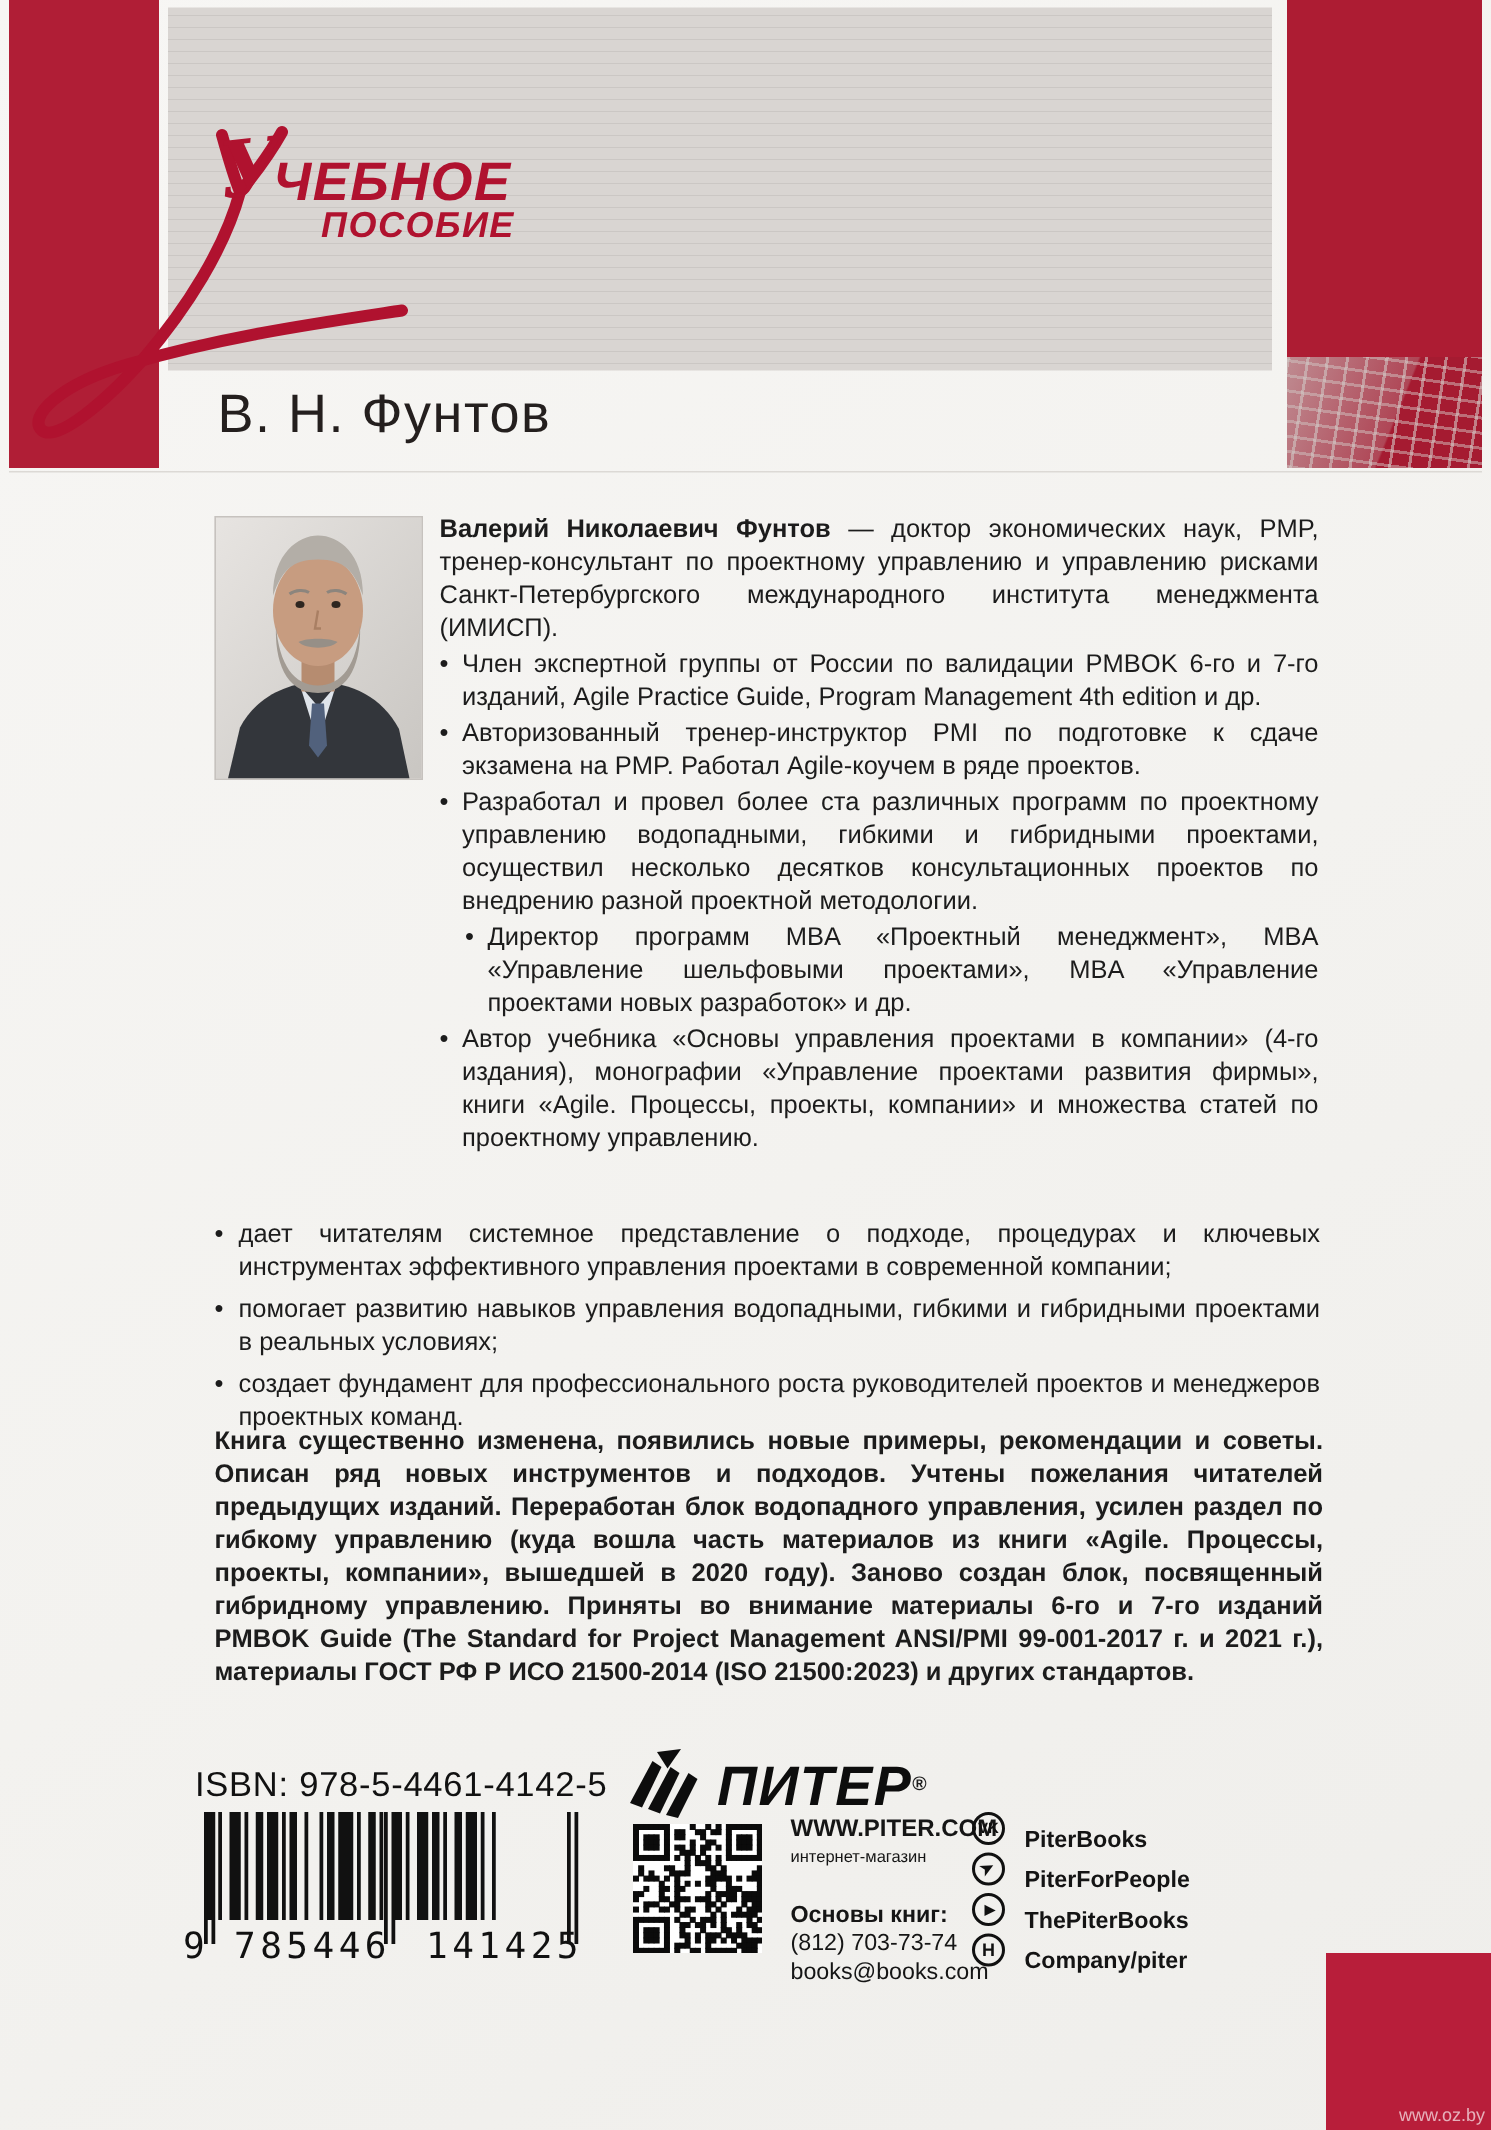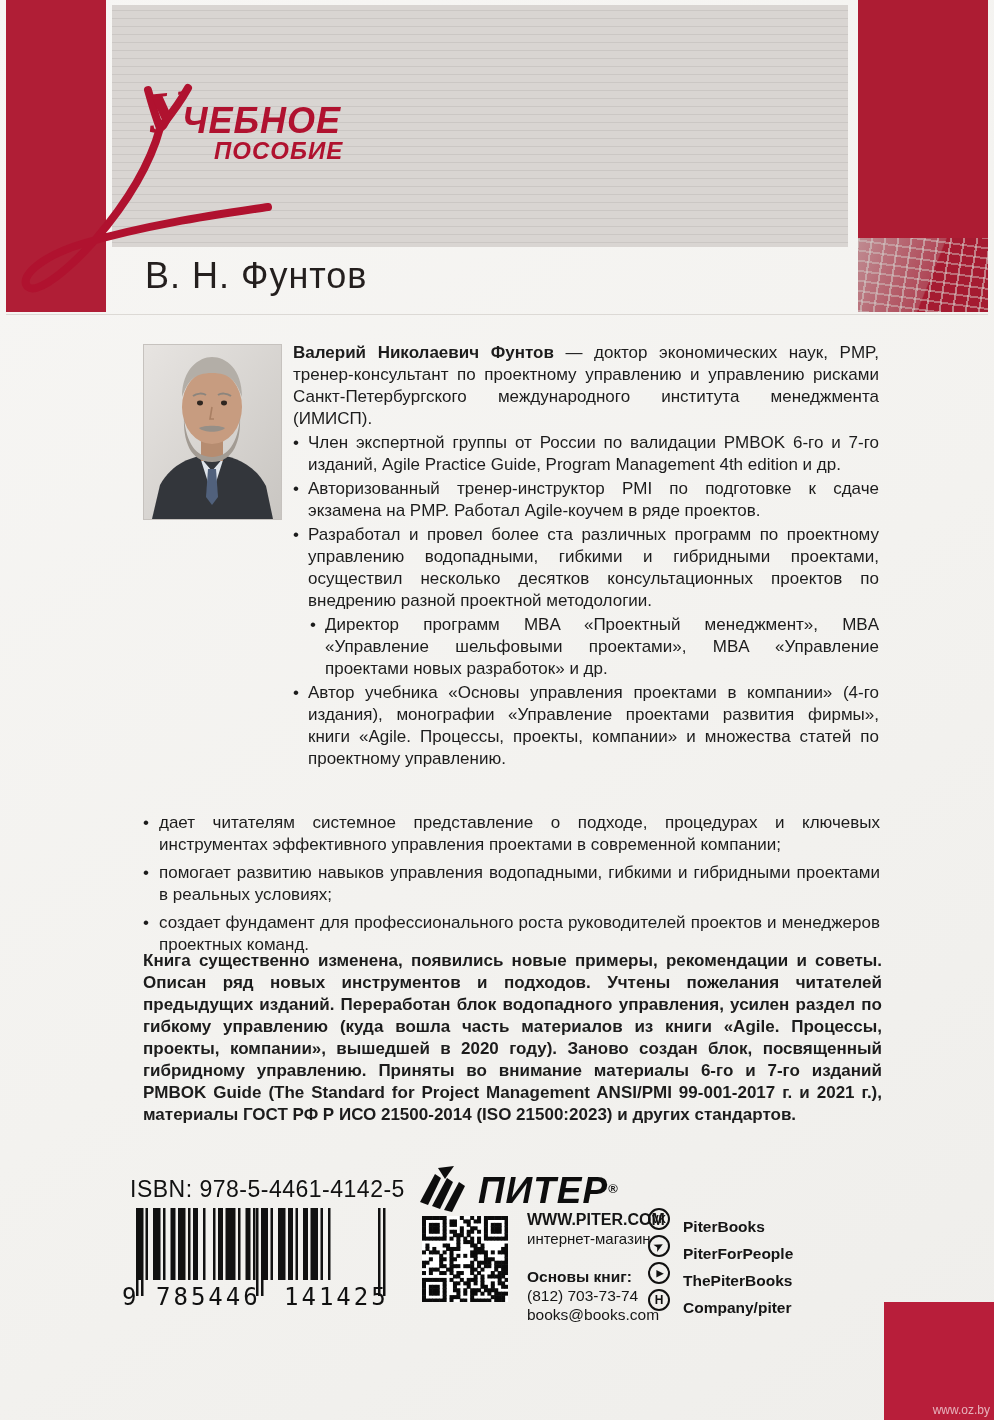--- a/index.html
+++ b/index.html
@@ -59,21 +59,21 @@
   .barcode text { font-family:"DejaVu Sans Mono", monospace; font-size:24px; fill:#111; letter-spacing:3px; }
 
   .piter-logo { position:absolute; left:416px; top:1166px; display:flex; align-items:flex-end; }
   .piter-name { font-size:37px; font-weight:bold; font-style:italic; letter-spacing:1px; color:#0d0d0d; margin-left:6px; }
   .piter-reg  { font-size:13px; font-weight:bold; vertical-align:top; position:relative; top:-16px; }
 
   .qr { position:absolute; left:422px; top:1216px; background:#fff; }
 
   .contacts { position:absolute; left:527px; top:1210px; width:130px; font-size:15.5px; line-height:19px; color:#151515; }
   .contacts .site  { font-weight:bold; font-size:16px; }
-  .contacts .sub   { font-size:15px; margin-bottom:19px; }
+  .contacts .sub   { font-size:11px; margin-bottom:19px; }
   .contacts .olbl  { font-weight:bold; }
 
   .socials { position:absolute; left:648px; top:1208px; display:flex; flex-direction:column; gap:5px; }
   .srow { display:flex; align-items:center; gap:13px; height:22px; }
   .circ { width:22px; height:22px; border:2px solid #101010; border-radius:50%;
           display:flex; align-items:center; justify-content:center; flex:0 0 auto;
           font-weight:bold; font-size:10px; color:#101010; }
   .circ.tg span { display:inline-block; transform:rotate(-28deg); font-size:11px; line-height:1; }
   .circ.play span { font-size:9px; position:relative; left:1px; }
   .circ.habr span { font-size:12px; }

